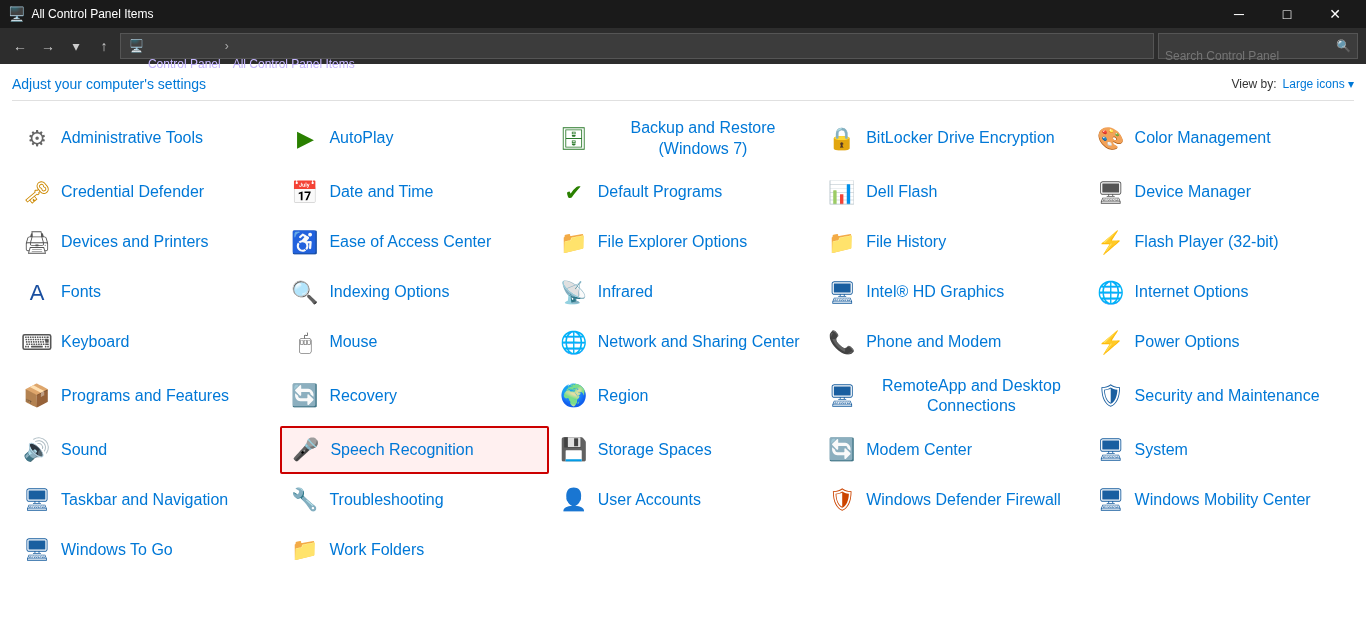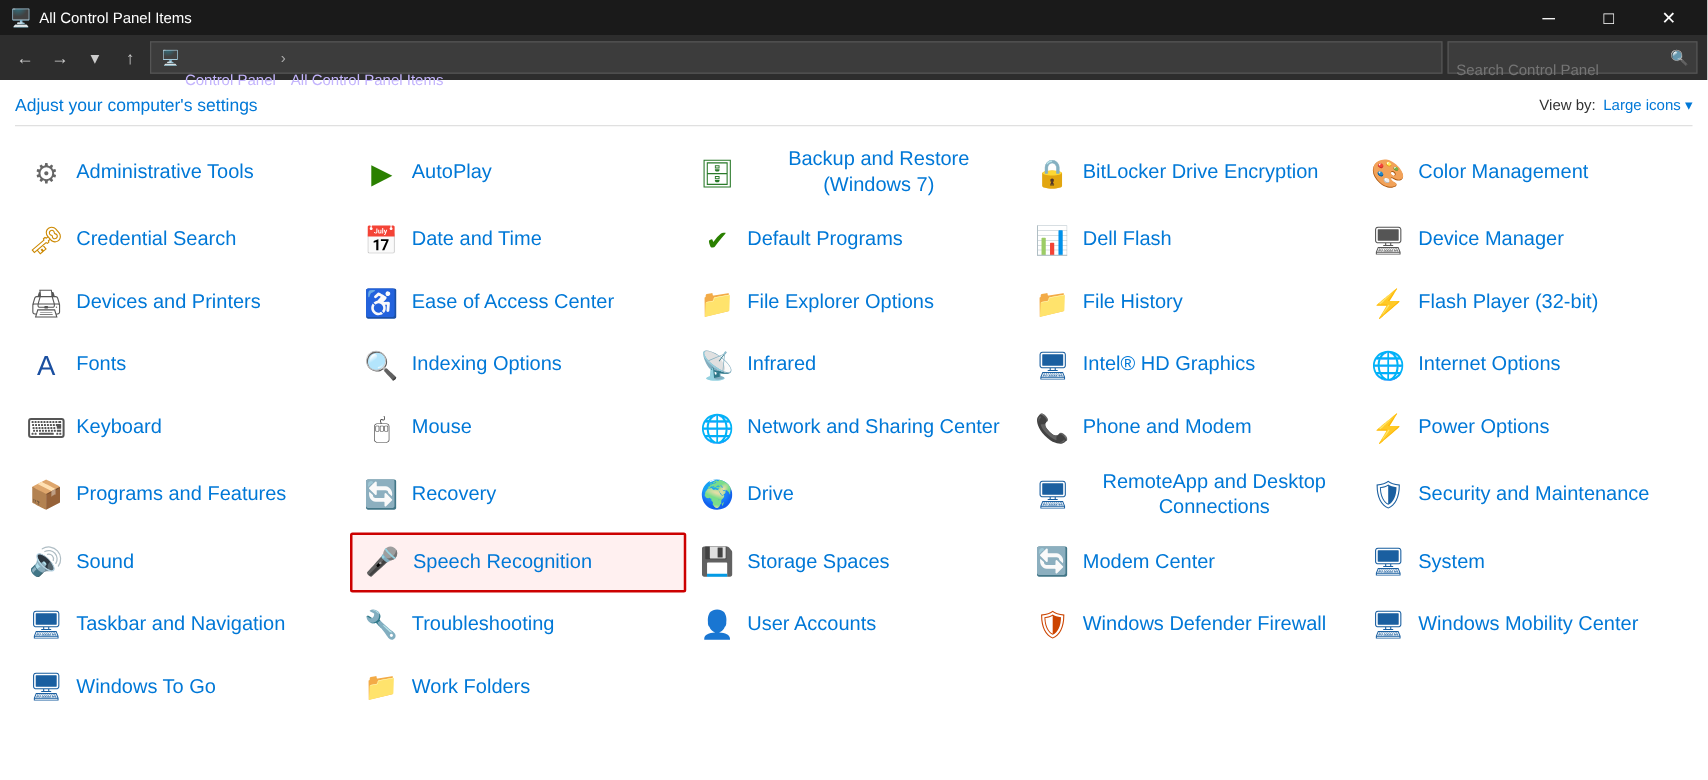--- a/index.html
+++ b/index.html
@@ -238,21 +238,21 @@
       <div class="item">
         <div class="item-icon icon-bitlocker">🔒</div>
         <div class="item-label">BitLocker Drive Encryption</div>
       </div>
       <div class="item">
         <div class="item-icon icon-color">🎨</div>
         <div class="item-label">Color Management</div>
       </div>
       <div class="item">
         <div class="item-icon icon-credential">🗝</div>
-        <div class="item-label">Credential Search</div>
+        <div class="item-label">Credential Defender</div>
       </div>
       <div class="item">
         <div class="item-icon icon-date">📅</div>
         <div class="item-label">Date and Time</div>
       </div>
       <div class="item">
         <div class="item-icon icon-default">✔</div>
         <div class="item-label">Default Programs</div>
       </div>
       <div class="item">
@@ -326,21 +326,21 @@
       <div class="item">
         <div class="item-icon icon-programs">📦</div>
         <div class="item-label">Programs and Features</div>
       </div>
       <div class="item">
         <div class="item-icon icon-recovery">🔄</div>
         <div class="item-label">Recovery</div>
       </div>
       <div class="item">
         <div class="item-icon icon-region">🌍</div>
-        <div class="item-label">Drive</div>
+        <div class="item-label">Region</div>
       </div>
       <div class="item">
         <div class="item-icon icon-remote">🖥</div>
         <div class="item-label">RemoteApp and Desktop Connections</div>
       </div>
       <div class="item">
         <div class="item-icon icon-security">🛡</div>
         <div class="item-label">Security and Maintenance</div>
       </div>
       <div class="item">

